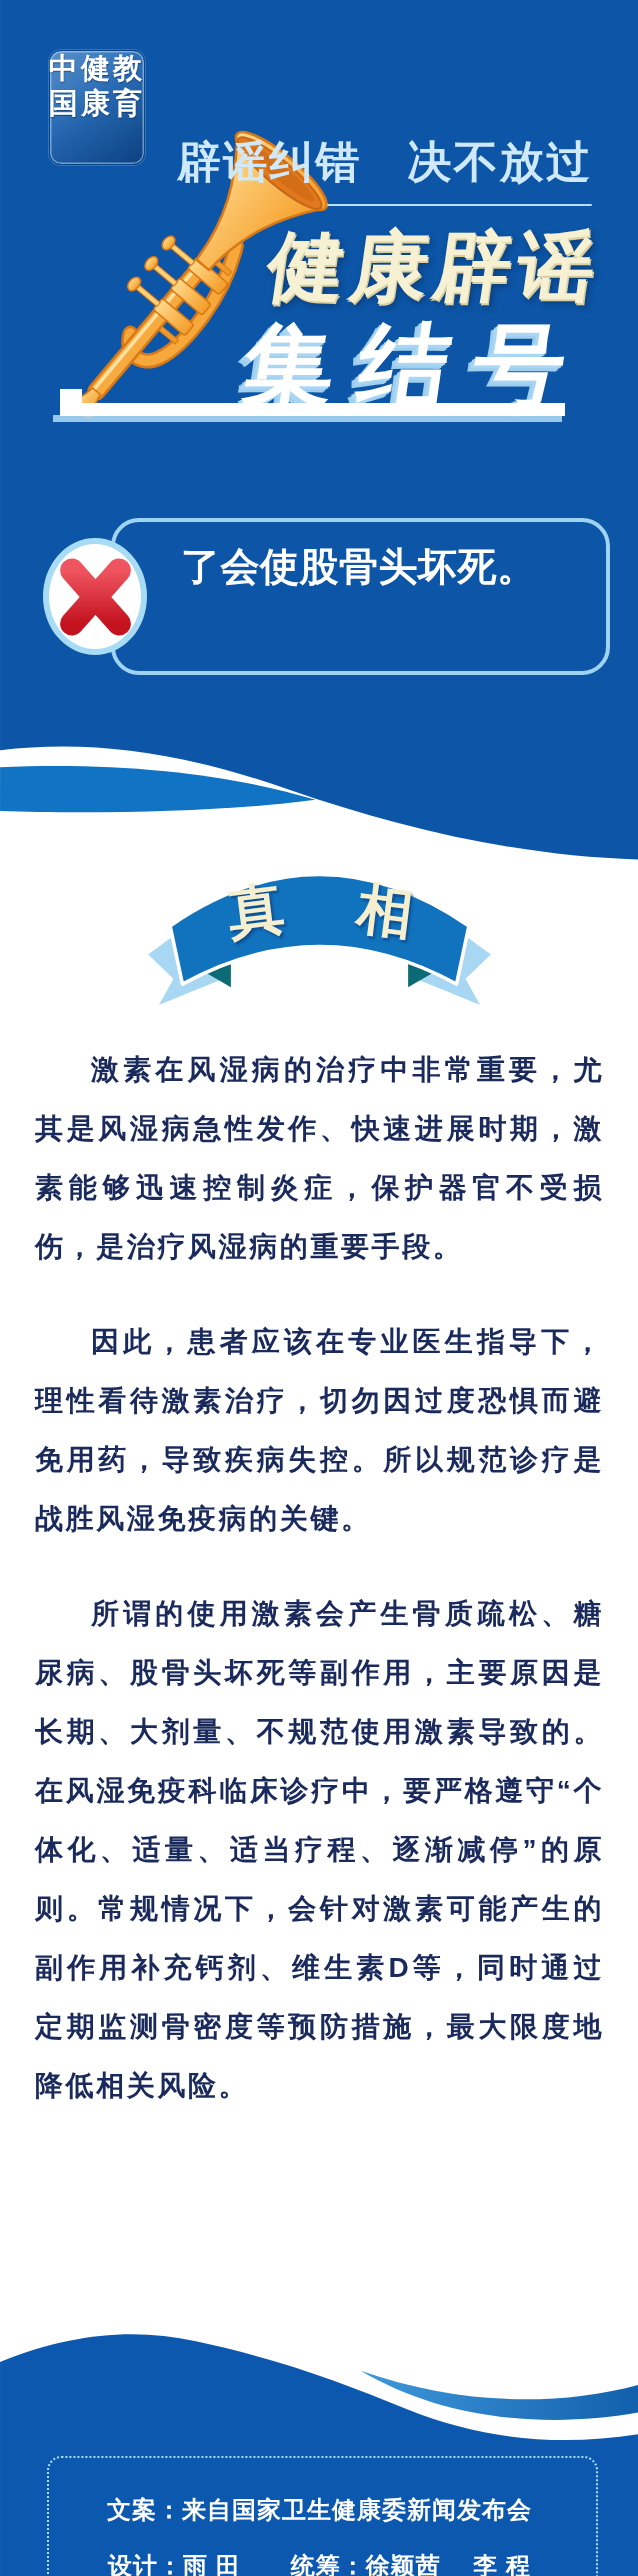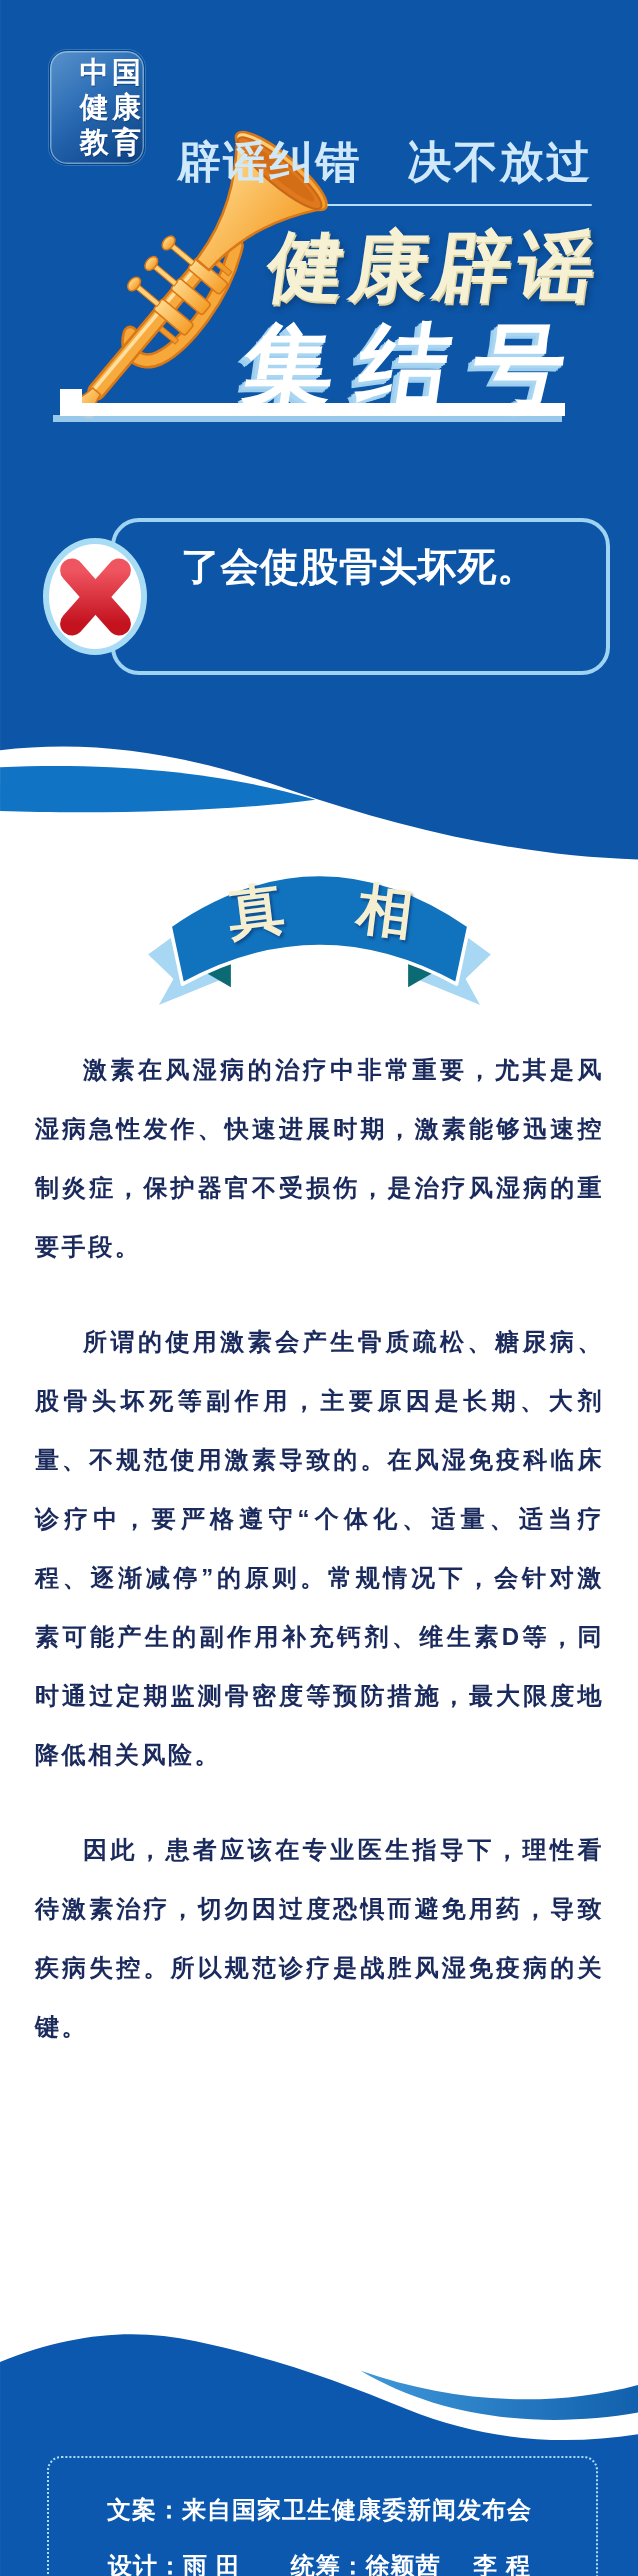--- a/index.html
+++ b/index.html
@@ -5,23 +5,23 @@
   html,body{margin:0;padding:0;background:#ffffff;}
   #page{position:relative;width:639px;height:2718px;overflow:hidden;
         font-family:"Liberation Sans","DejaVu Sans",sans-serif;background:#ffffff;}
   svg{display:block;}
   .abs{position:absolute;}
 
   
   .badge{box-sizing:border-box;background:
            linear-gradient(135deg,rgba(255,255,255,.22) 0%,rgba(255,255,255,.05) 45%,rgba(0,0,0,.18) 100%),
            linear-gradient(160deg,#2a72bd,#0d4f9e);
-         border:1.5px solid #0a4286;border-radius:18px;
+         border:1.5px solid #0a4286;border-radius:12px;
          box-shadow:inset 0 0 0 1.5px rgba(200,230,250,.5),0 0 0 1px rgba(120,180,230,.35);
-         display:flex;flex-direction:column;justify-content:center;align-items:flex-end;}
+         display:flex;flex-direction:row;justify-content:center;align-items:flex-start;}
   .badge span{color:#fff;font-weight:900;text-shadow:0.5px 1px 1px rgba(8,40,90,.6);}
   .badge-top{left:49px;top:50px;width:96px;height:115px;}
   .badge-top span{font-size:29px;line-height:35px;letter-spacing:3.1px;}
 
   
   .tagline{right:47px;top:133px;color:#cfe9fa;font-size:44px;font-weight:700;
            letter-spacing:2.1px;white-space:nowrap;}
   .tag-rule{left:327px;right:47px;top:204px;height:2.1px;background:#b7ddf2;border-radius:1px;}
   .title-main{right:38px;top:216px;font-size:77px;font-weight:900;color:#f7f1d4;
               letter-spacing:6.2px;white-space:nowrap;transform:skewX(-8deg);
@@ -42,21 +42,21 @@
   .rumor-text{left:181px;top:530px;width:417px;color:#ffffff;font-size:39px;
               font-weight:700;line-height:73px;letter-spacing:0.5px;white-space:nowrap;}
 
   
   .truth-char{font-size:56px;font-weight:900;color:#f6efcf;
               text-shadow:2.1px 2.6px 2.6px rgba(10,45,110,.55);}
   .truth-char.c1{left:256px;top:912px;transform:translate(-50%,-50%) rotate(-7deg);}
   .truth-char.c2{left:385px;top:912px;transform:translate(-50%,-50%) rotate(7deg);}
 
   
-  .body-text{left:35px;top:1040px;width:569px;color:#1a2a5c;font-size:24px;
+  .body-text{left:35px;top:1040px;width:569px;color:#1a2a5c;font-size:28px;
              font-weight:700;line-height:59px;letter-spacing:2.6px;
              text-align:justify;text-justify:inter-ideograph;}
   .body-text p{margin:0 0 36px 0;text-indent:2em;}
 
   
   .dash-box{left:47px;top:2456px;width:551px;height:183px;box-sizing:border-box;
             border:2.1px dotted #a9def5;border-radius:14.4px;}
   .credit{left:0;width:639px;text-align:center;color:#ffffff;font-weight:700;
           font-size:24px;letter-spacing:1px;white-space:nowrap;}
   .credit.c1{top:2494px;}
@@ -167,22 +167,22 @@
   </div>
   <div class="abs rumor-text">
     <div>了会使股骨头坏死。</div>
   </div>
 
   <div class="abs truth-char c1">真</div>
   <div class="abs truth-char c2">相</div>
 
   <div class="abs body-text">
     <p>激素在风湿病的治疗中非常重要，尤其是风湿病急性发作、快速进展时期，激素能够迅速控制炎症，保护器官不受损伤，是治疗风湿病的重要手段。</p>
+    <p>因此，患者应该在专业医生指导下，理性看待激素治疗，切勿因过度恐惧而避免用药，导致疾病失控。所以规范诊疗是战胜风湿免疫病的关键。</p>
     <p>所谓的使用激素会产生骨质疏松、糖尿病、股骨头坏死等副作用，主要原因是长期、大剂量、不规范使用激素导致的。在风湿免疫科临床诊疗中，要严格遵守“个体化、适量、适当疗程、逐渐减停”的原则。常规情况下，会针对激素可能产生的副作用补充钙剂、维生素D等，同时通过定期监测骨密度等预防措施，最大限度地降低相关风险。</p>
-    <p>因此，患者应该在专业医生指导下，理性看待激素治疗，切勿因过度恐惧而避免用药，导致疾病失控。所以规范诊疗是战胜风湿免疫病的关键。</p>
   </div>
 
   <div class="abs dash-box"></div>
   <div class="abs credit c1">文案：来自国家卫生健康委新闻发布会</div>
   <div class="abs credit c2">设计：雨 田　　统筹：徐颖茜　 李 程</div>
 
 </div>
 
 
 </body></html>

